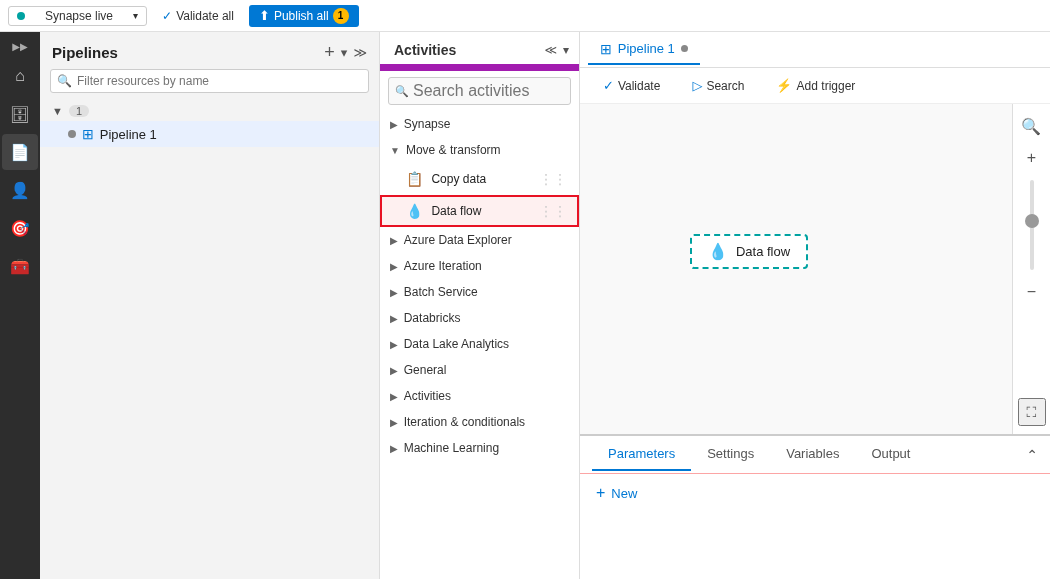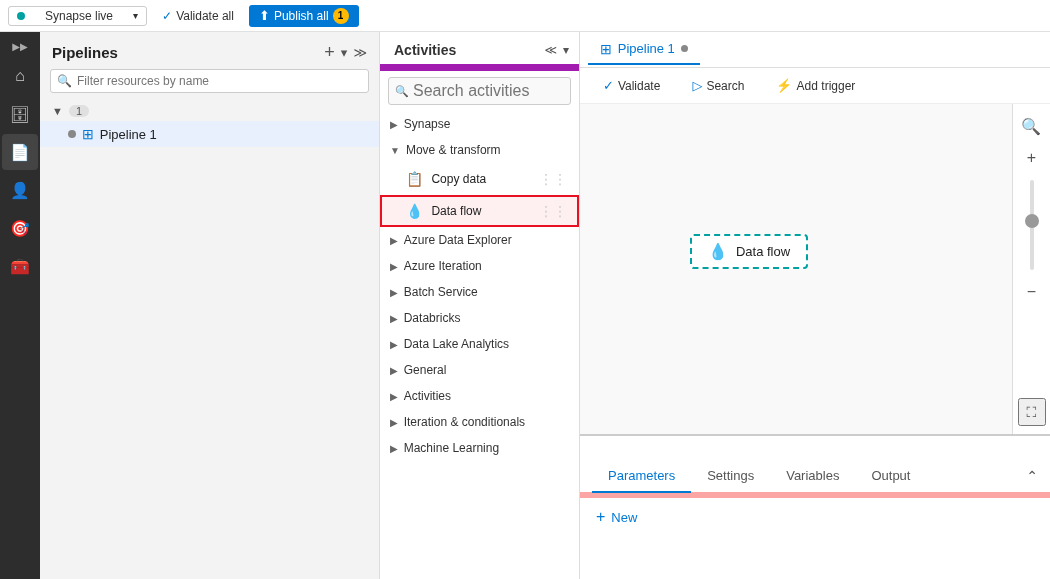--- a/index.html
+++ b/index.html
@@ -250,23 +250,22 @@
     .bottom-panel {
       height: 145px;
       background: #fff;
       border-top: 2px solid #ccc;
       display: flex;
       flex-direction: column;
       flex-shrink: 0;
     }
     .bottom-tabs {
       display: flex; align-items: center;
-      padding: 0 12px; border-bottom: 6px solid #fca5a5;
+      padding: 0 12px; border-bottom: 1px solid #fca5a5;
       height: 38px;
-      margin-top: 24px;
     }
     .bottom-tab {
       padding: 8px 16px; font-size: 13px; color: #555; cursor: pointer;
       border-bottom: 2px solid transparent;
     }
     .bottom-tab.active { color: #0078d4; border-bottom: 2px solid #0078d4; font-weight: 500; }
     .bottom-collapse {
       margin-left: auto; cursor: pointer; color: #555; font-size: 14px;
     }
     .bottom-content {

